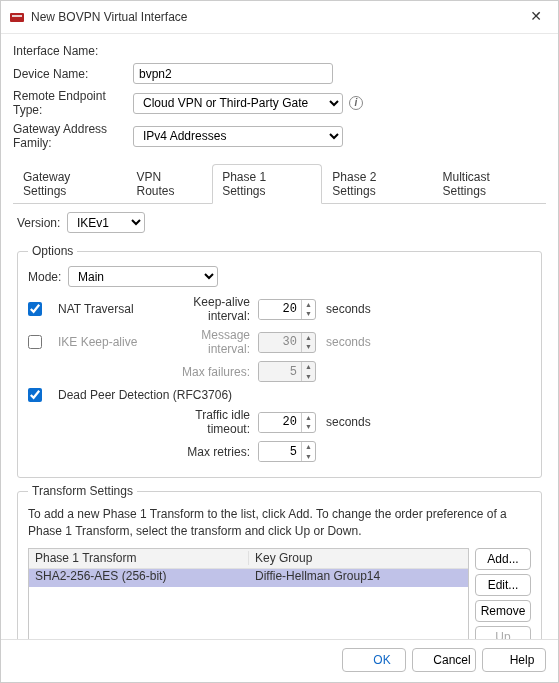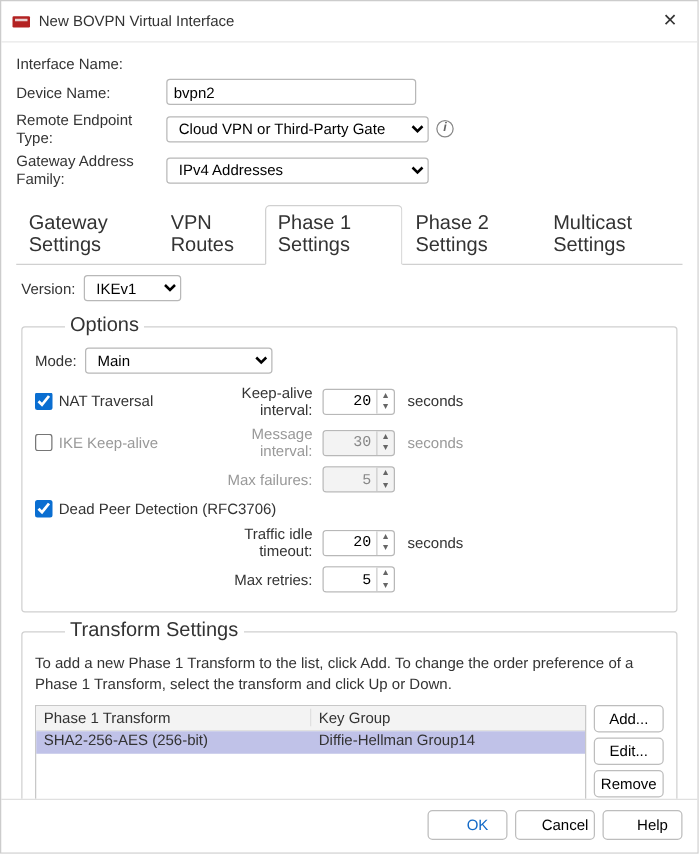--- a/index.html
+++ b/index.html
@@ -81,21 +81,21 @@
   margin-left: 6px;
   color: #666;
 }
 .tabs {
   display: flex;
   border-bottom: 1px solid #d0d0d0;
   margin-top: 8px;
 }
 .tab {
   padding: 5px 9px;
-  font-size: 16px;
+  font-size: 12px;
   cursor: pointer;
   border: 1px solid transparent;
   border-bottom: none;
   position: relative;
   top: 1px;
 }
 .tab.active {
   border-color: #d0d0d0;
   border-top-left-radius: 4px;
   border-top-right-radius: 4px;
@@ -109,27 +109,26 @@
   flex-direction: column;
 }
 fieldset {
   border: 1px solid #d0d0d0;
   border-radius: 3px;
   padding: 8px 10px 10px 10px;
   margin-top: 6px;
 }
 fieldset legend {
   padding: 0 4px;
-  font-size: 16px;
-  margin-left: 24px;
+  font-size: 12px;
 }
 .chk {
   display: flex;
   align-items: center;
-  gap: 5px;
+  gap: 16px;
 }
 input[type=checkbox] {
   width: 14px; height: 14px;
   accent-color: #0a6ed1;
 }
 .subrow {
   display: flex;
   align-items: center;
   margin-bottom: 5px;
 }

